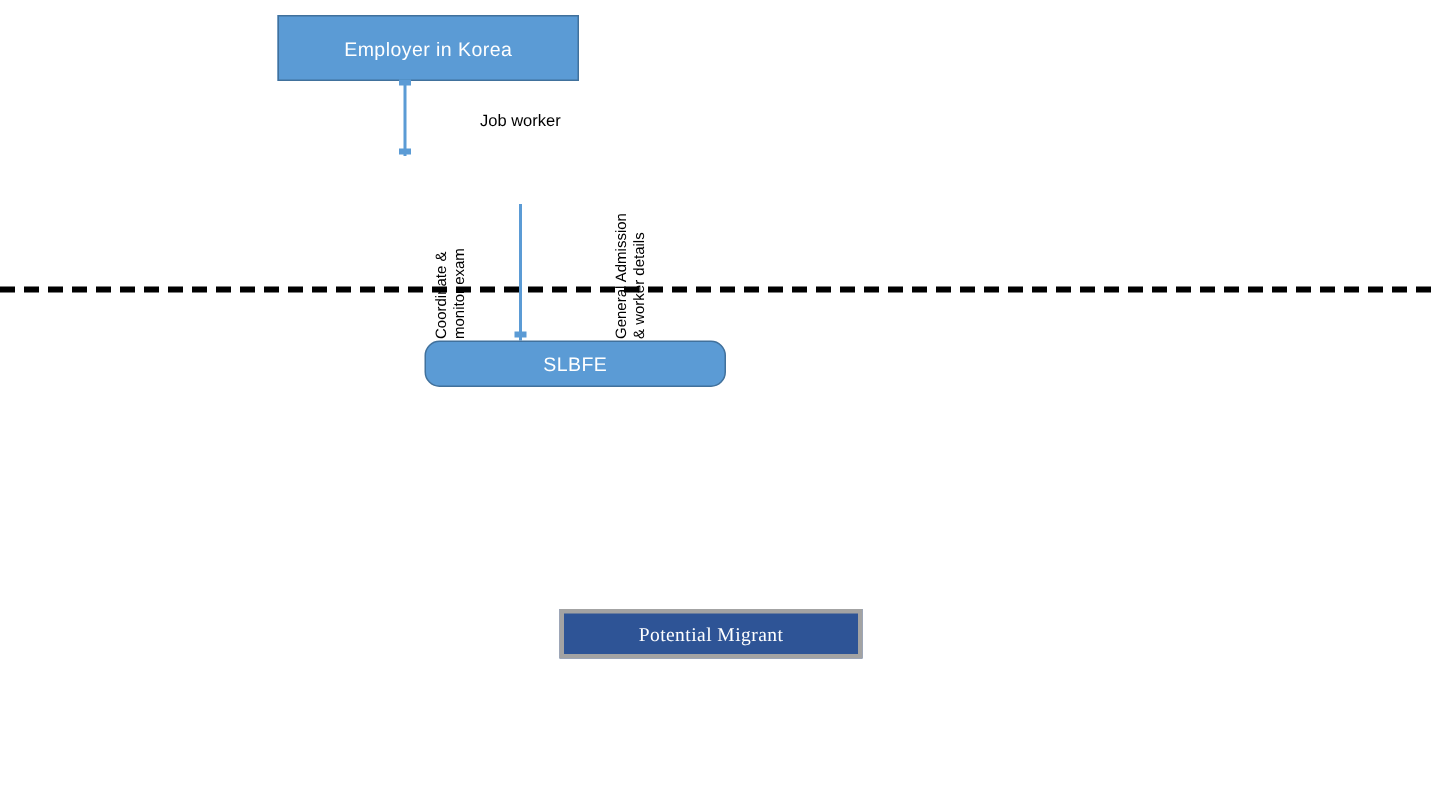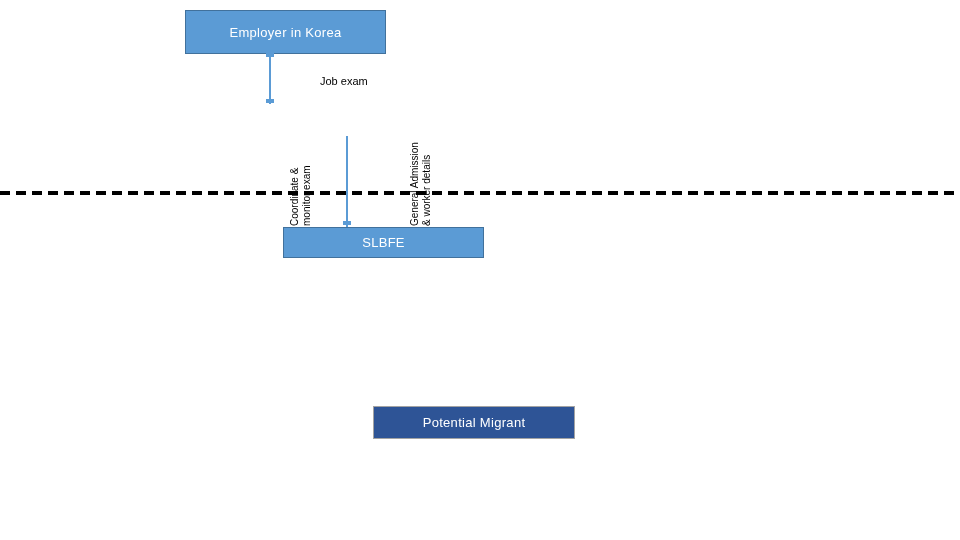--- a/index.html
+++ b/index.html
@@ -33,34 +33,35 @@
     font-size: 13px;
     letter-spacing: 0.3px;
     white-space: nowrap;
   }
   .node-light {
     background: #5B9BD5;
     border: 1px solid #41719C;
   }
   .node-dark {
     background: #2E5496;
-    border: 1px solid #a3a3a3;
+    border: 3px solid #a3a3a3;
+    font-family: Liberation Serif, serif;
   }
 
   #node-employer {
     left: 185px;  top: 10px;
     width: 201px; height: 44px;
   }
   #node-hrd {
     left: 244px;  top: 104px;
     width: 206px; height: 32px;
   }
   #node-slbfe {
     left: 283px;  top: 227px;
-    width: 201px; height: 31px;
+    width: 201px; height: 31px; border-radius: 10px;
   }
   #node-migrant {
     left: 373px;  top: 406px;
     width: 202px; height: 33px;
   }
 
   
   .conn-line {
     position: absolute;
     background: #5B9BD5;
@@ -123,21 +124,21 @@
   <div id="divider-dashed"></div>
 
   <div class="node node-light" id="node-employer">
     <span>Employer in Korea</span>
   </div>
 
   <div class="conn-line" id="conn-employer-hrd"></div>
   <div class="conn-cap" id="cap-employer-top"></div>
   <div class="conn-cap" id="cap-employer-bottom"></div>
 
-  <div class="edge-label" id="label-job-order">Job exam</div>
+  <div class="edge-label" id="label-job-order">Job worker</div>
 
 
   <div class="conn-line" id="conn-hrd-slbfe"></div>
   <div class="conn-cap" id="cap-slbfe-arrow"></div>
 
   <div class="vlabel" id="label-coordinate">
     <span>Coordinate &amp;</span><br>
     <span>monitor exam</span>
   </div>
 

